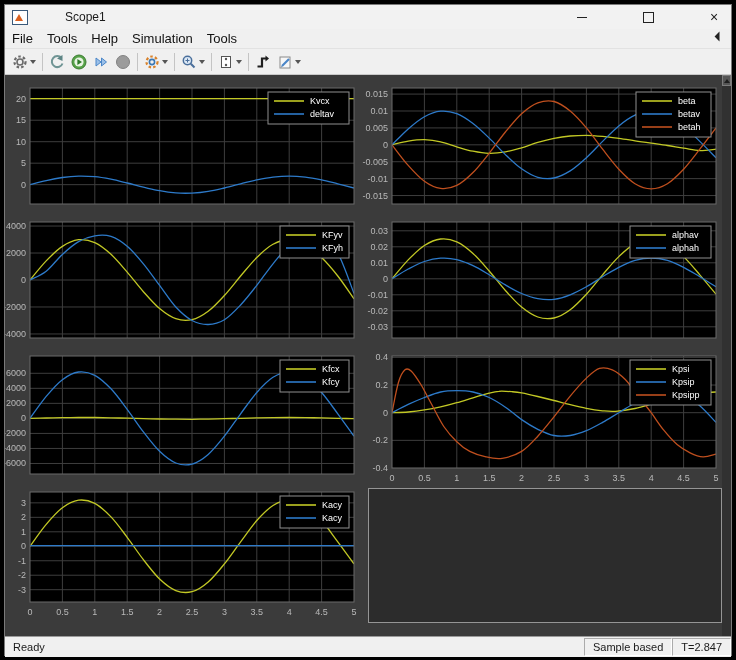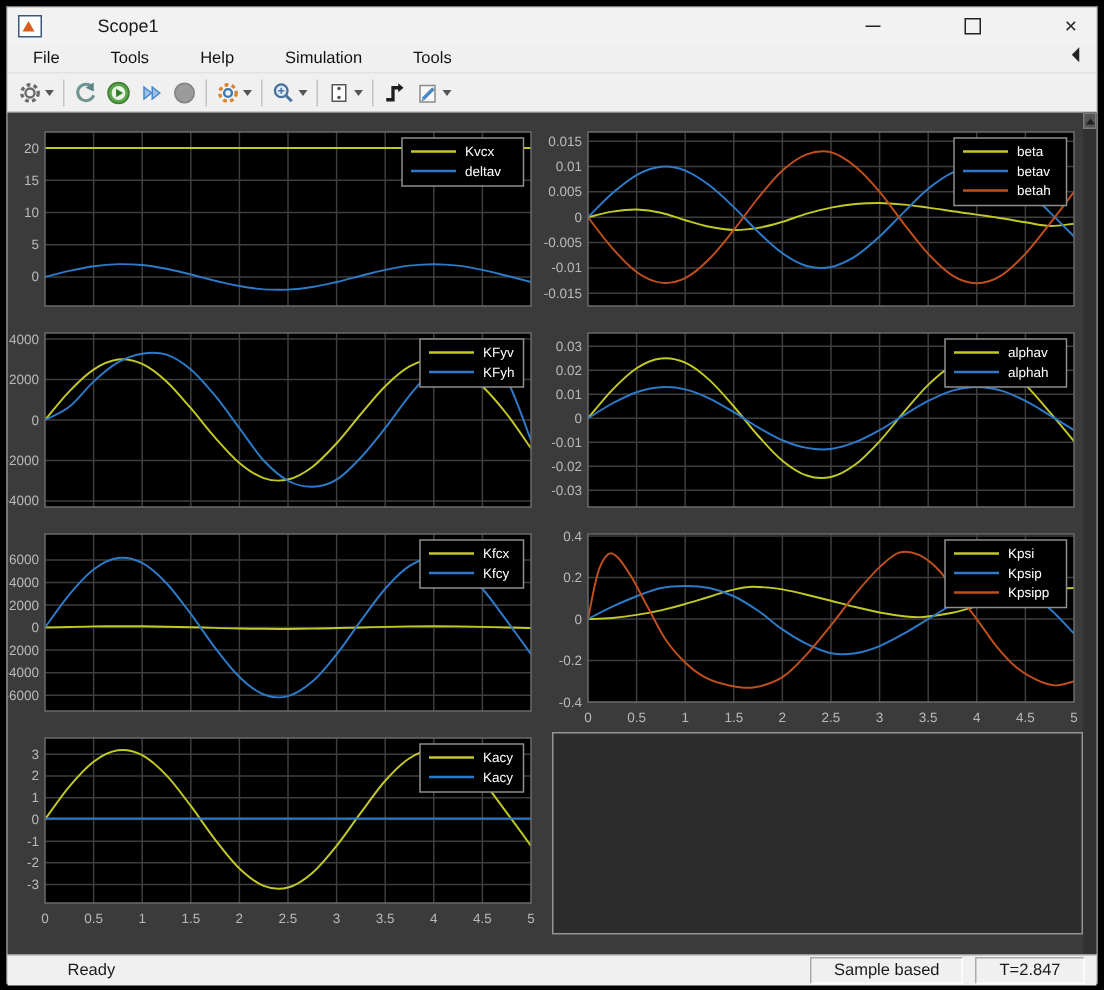--- a/index.html
+++ b/index.html
@@ -9,39 +9,39 @@
   .titlebar{height:24px;display:flex;align-items:center;background:#f2f2f2;gap:32px;}
   .app-icon{width:14px;height:13px;margin:0 5px 0 7px;background:#fff;border:1px solid #39597a;position:relative;}
   .app-icon .tri{position:absolute;left:2px;top:3px;width:0;height:0;border-left:4px solid transparent;border-right:4px solid transparent;border-bottom:7px solid #d95f1e;}
   .title-text{font-size:12px;color:#1a1a1a;}
   .tb-spacer{flex:1;}
   .winbtn{width:34px;height:24px;display:flex;align-items:center;justify-content:center;color:#222;font-size:13px;cursor:default;}
   .winbtn .minbar{width:10px;height:1px;background:#222;}
   .winbtn .maxbox{width:9px;height:9px;border:1px solid #222;}
   
   .menubar{height:19px;display:flex;align-items:center;background:#f0f0f0;border-bottom:1px solid #e2e2e2;position:relative;}
-  .menu-item{font-size:11px;color:#111;padding:0 17px;height:100%;display:flex;align-items:center;}
+  .menu-item{font-size:13px;color:#111;padding:0 7px;height:100%;display:flex;align-items:center;}
   .menu-arrow{position:absolute;right:8px;top:4px;width:0;height:0;border-left:7px solid transparent;border-top:7px solid #222;transform:rotate(225deg);}
   
   .toolbar{height:25px;display:flex;align-items:center;background:#f0f0f0;border-bottom:1px solid #c9c9c9;padding-left:4px;}
   .tbbtn{height:21px;display:flex;align-items:center;padding:0 2px;border:1px solid transparent;}
   .dd{width:0;height:0;border-left:3px solid transparent;border-right:3px solid transparent;border-top:4px solid #555;margin-left:2px;}
   .tbsep{width:1px;height:18px;background:#c4c4c4;margin:0 3px;}
   
   .canvas{position:relative;height:561px;background:#3b3b3b;overflow:hidden;}
   .plot{position:absolute;}
   svg text{font-family:"Liberation Sans",sans-serif;font-size:9px;}
   .empty-panel{position:absolute;left:363px;top:413px;width:352px;height:133px;background:#2c2c2c;border:1px solid #959595;}
   .scrollbar{position:absolute;right:0;top:0;width:9px;height:561px;background:#313131;}
   .scroll-up{width:9px;height:11px;background:#555;border:1px solid #7c7c7c;box-sizing:border-box;display:flex;align-items:center;justify-content:center;}
   .scroll-up .up-tri{width:0;height:0;border-left:3px solid transparent;border-right:3px solid transparent;border-bottom:4px solid #1e1e1e;}
   
   .statusbar{height:20px;background:#f0f0f0;border-top:1px solid #9a9a9a;display:flex;align-items:center;font-size:11px;color:#1a1a1a;}
-  .status-left{padding-left:16px;flex:1;margin-left:24px;}
-  .status-cell{height:16px;display:flex;align-items:center;padding:0 15px;border:1px solid #ababab;border-right-color:#fff;border-bottom-color:#fff;margin-right:8px;}
+  .status-left{padding-left:8px;flex:1;}
+  .status-cell{height:16px;display:flex;align-items:center;padding:0 8px;border:1px solid #ababab;border-right-color:#fff;border-bottom-color:#fff;margin-right:0;}
 </style>
 </head>
 <body>
 
 <div class="window">
 
   <div class="titlebar">
     <div class="app-icon">
         <div class="tri"></div>
       </div>

